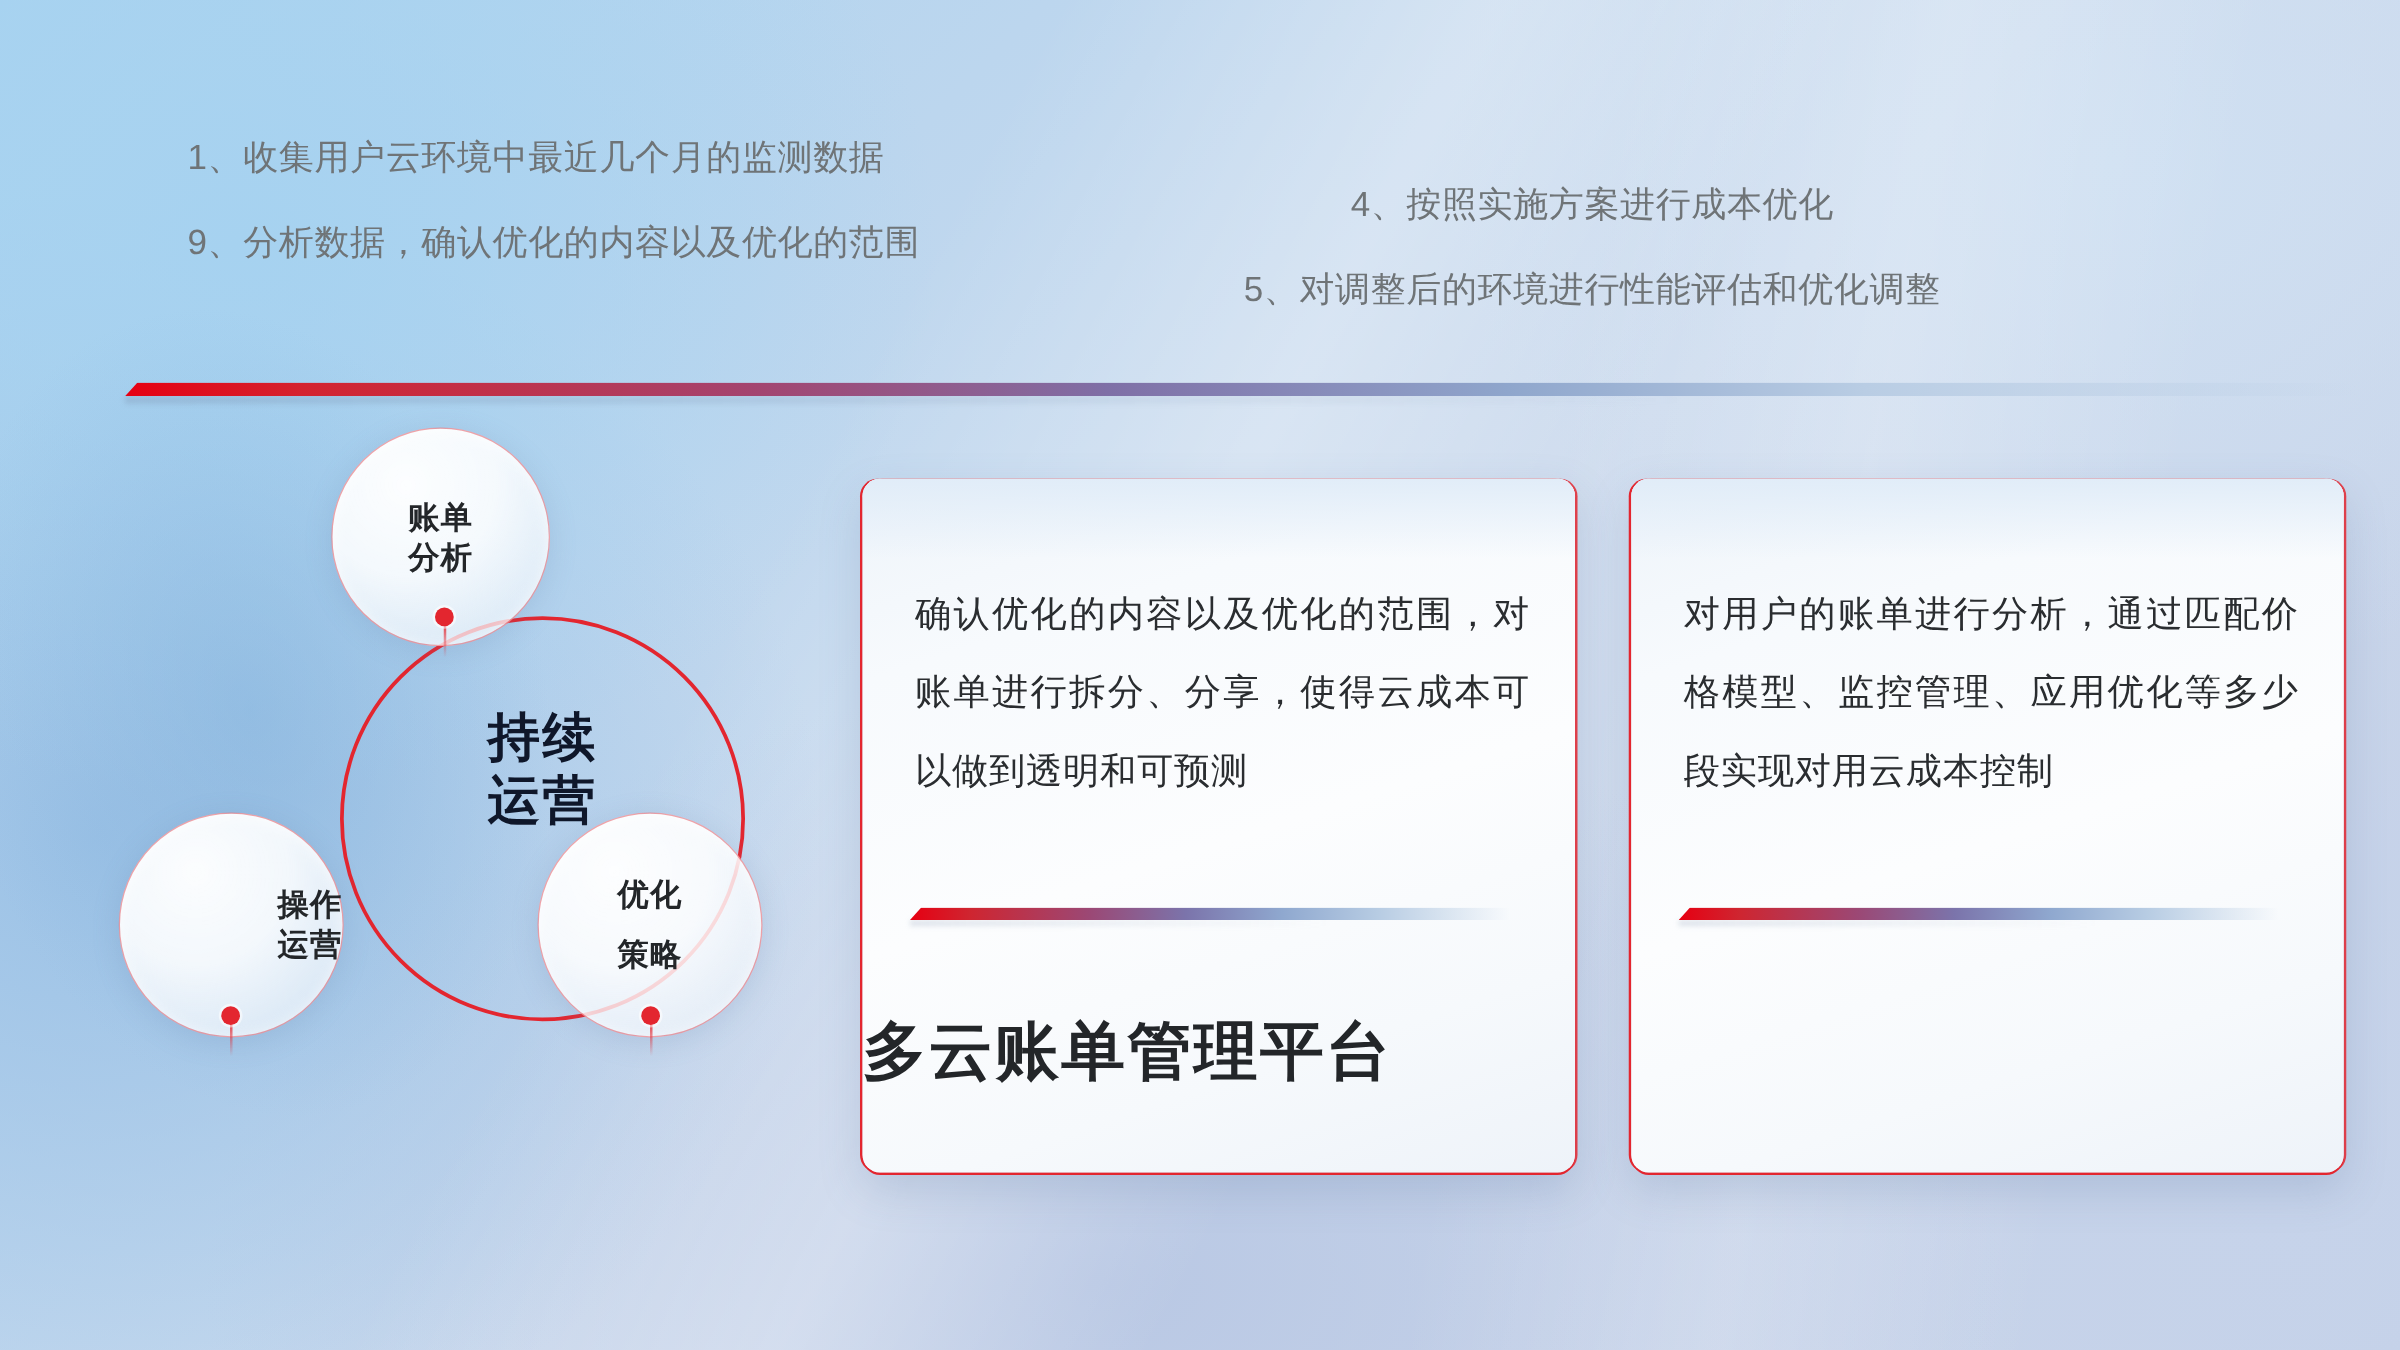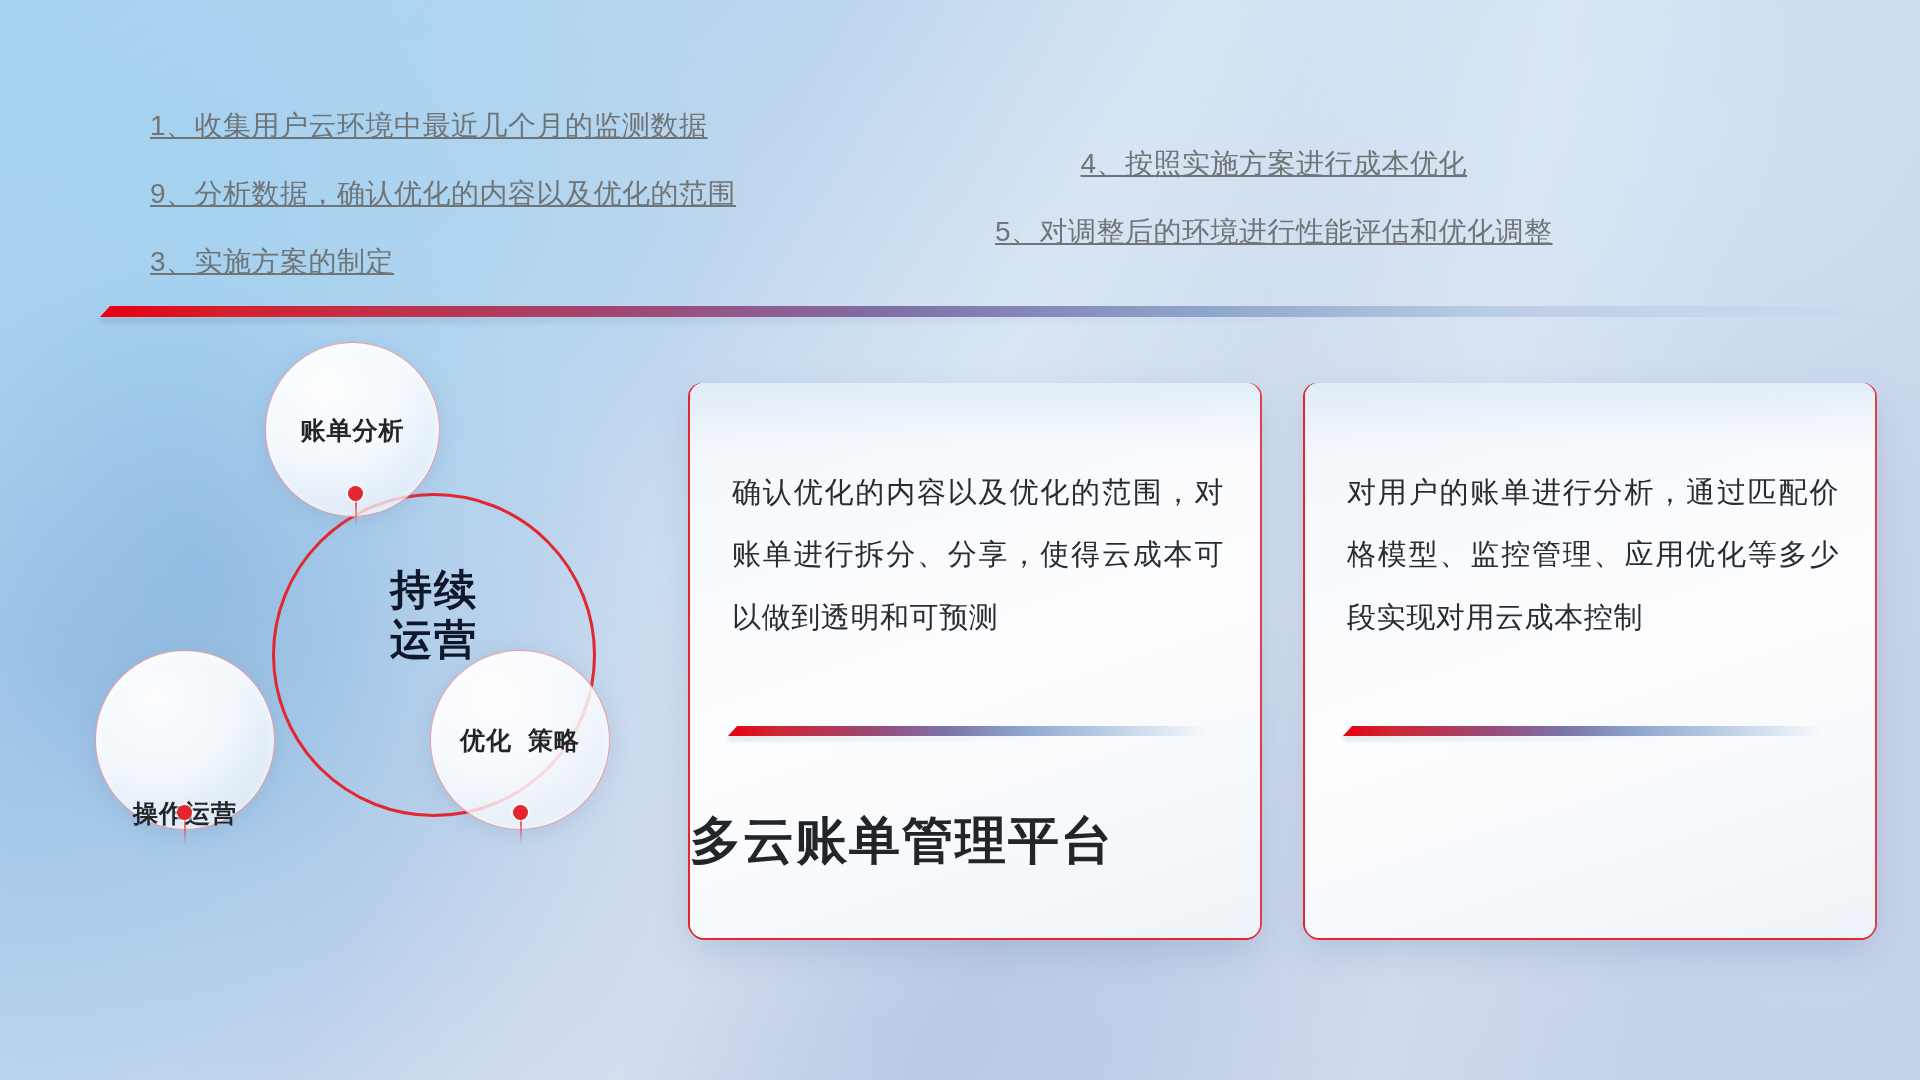--- a/index.html
+++ b/index.html
@@ -34,21 +34,21 @@
     transform:rotate(-14deg);
   }
 
   
   #bullets{ position:absolute; left:0; top:0; width:1920px; height:300px; }
   .bullet-col{ position:absolute; }
   #bullet-col-left { left:150px; top:112px; }
   #bullet-col-right{ left:995px; top:150px;text-align:center; }
   .bullet-line{
     font-size:28px; color:#6f7477; letter-spacing:.5px;
-    line-height:1; margin-bottom:40px; white-space:nowrap;text-decoration:underline;
+    line-height:1; margin-bottom:40px; white-space:nowrap;
   }
 
   
   #top-divider{
     position:absolute; left:100px; top:306px; width:1785px; height:11px;
     background:linear-gradient(90deg,#e60012 0%,#d4232f 8%,#a4446f 28%,#7f6fa6 44%,#8fa6cc 62%,#b9cde4 78%,rgba(200,214,232,0) 100%);
     clip-path:polygon(10px 0, 100% 0, 100% 100%, 0 100%);
   }
   #top-divider-shadow{
     position:absolute; left:100px; top:317px; width:1785px; height:6px;
@@ -61,21 +61,21 @@
   #ring{
     position:absolute; left:177px; top:143px; width:324px; height:324px;
     border:3px solid #e3262f; border-radius:50%;
   }
   .bubble{
     position:absolute; border-radius:50%;
     background:
       radial-gradient(circle at 34% 26%, rgba(255,255,255,.97) 0%, rgba(255,255,255,.88) 42%, rgba(244,248,252,.74) 72%, rgba(232,241,249,.58) 100%);
     border:1.5px solid rgba(226,40,50,.42);
     box-shadow:0 4px 22px rgba(100,130,170,.20), inset 0 2px 12px rgba(255,255,255,.75);
-    display:flex; flex-direction:row; align-items:center; justify-content:center;
+    display:flex; flex-direction:column; align-items:center; justify-content:center;
   }
   .bubble-label{
     font-size:25px; font-weight:bold; color:#232629;
     line-height:1.28; text-align:center; letter-spacing:1px;
   }
   #bubble-top   { left:170px; top:-8px;  width:175px; height:175px; }
   #bubble-left  { left:0px;   top:300px; width:180px; height:180px;align-items:flex-end; }
   #bubble-right { left:335px; top:300px; width:180px; height:180px;gap:16px; }
 
   .node-dot{
@@ -141,21 +141,20 @@
 
 <div id="bg-base"></div>
 <div id="bg-swoosh"></div>
 <div id="bg-sheen"></div>
 
 <div id="bullets">
 
   <div class="bullet-col" id="bullet-col-left">
     <div class="bullet-line">1、收集用户云环境中最近几个月的监测数据</div>
     <div class="bullet-line">9、分析数据，确认优化的内容以及优化的范围</div>
-    <div class="bullet-line">3、实施方案的制定</div>
   </div>
 
   <div class="bullet-col" id="bullet-col-right">
     <div class="bullet-line">4、按照实施方案进行成本优化</div>
     <div class="bullet-line">5、对调整后的环境进行性能评估和优化调整</div>
   </div>
 
 </div>
 
 <div id="top-divider-shadow"></div>

